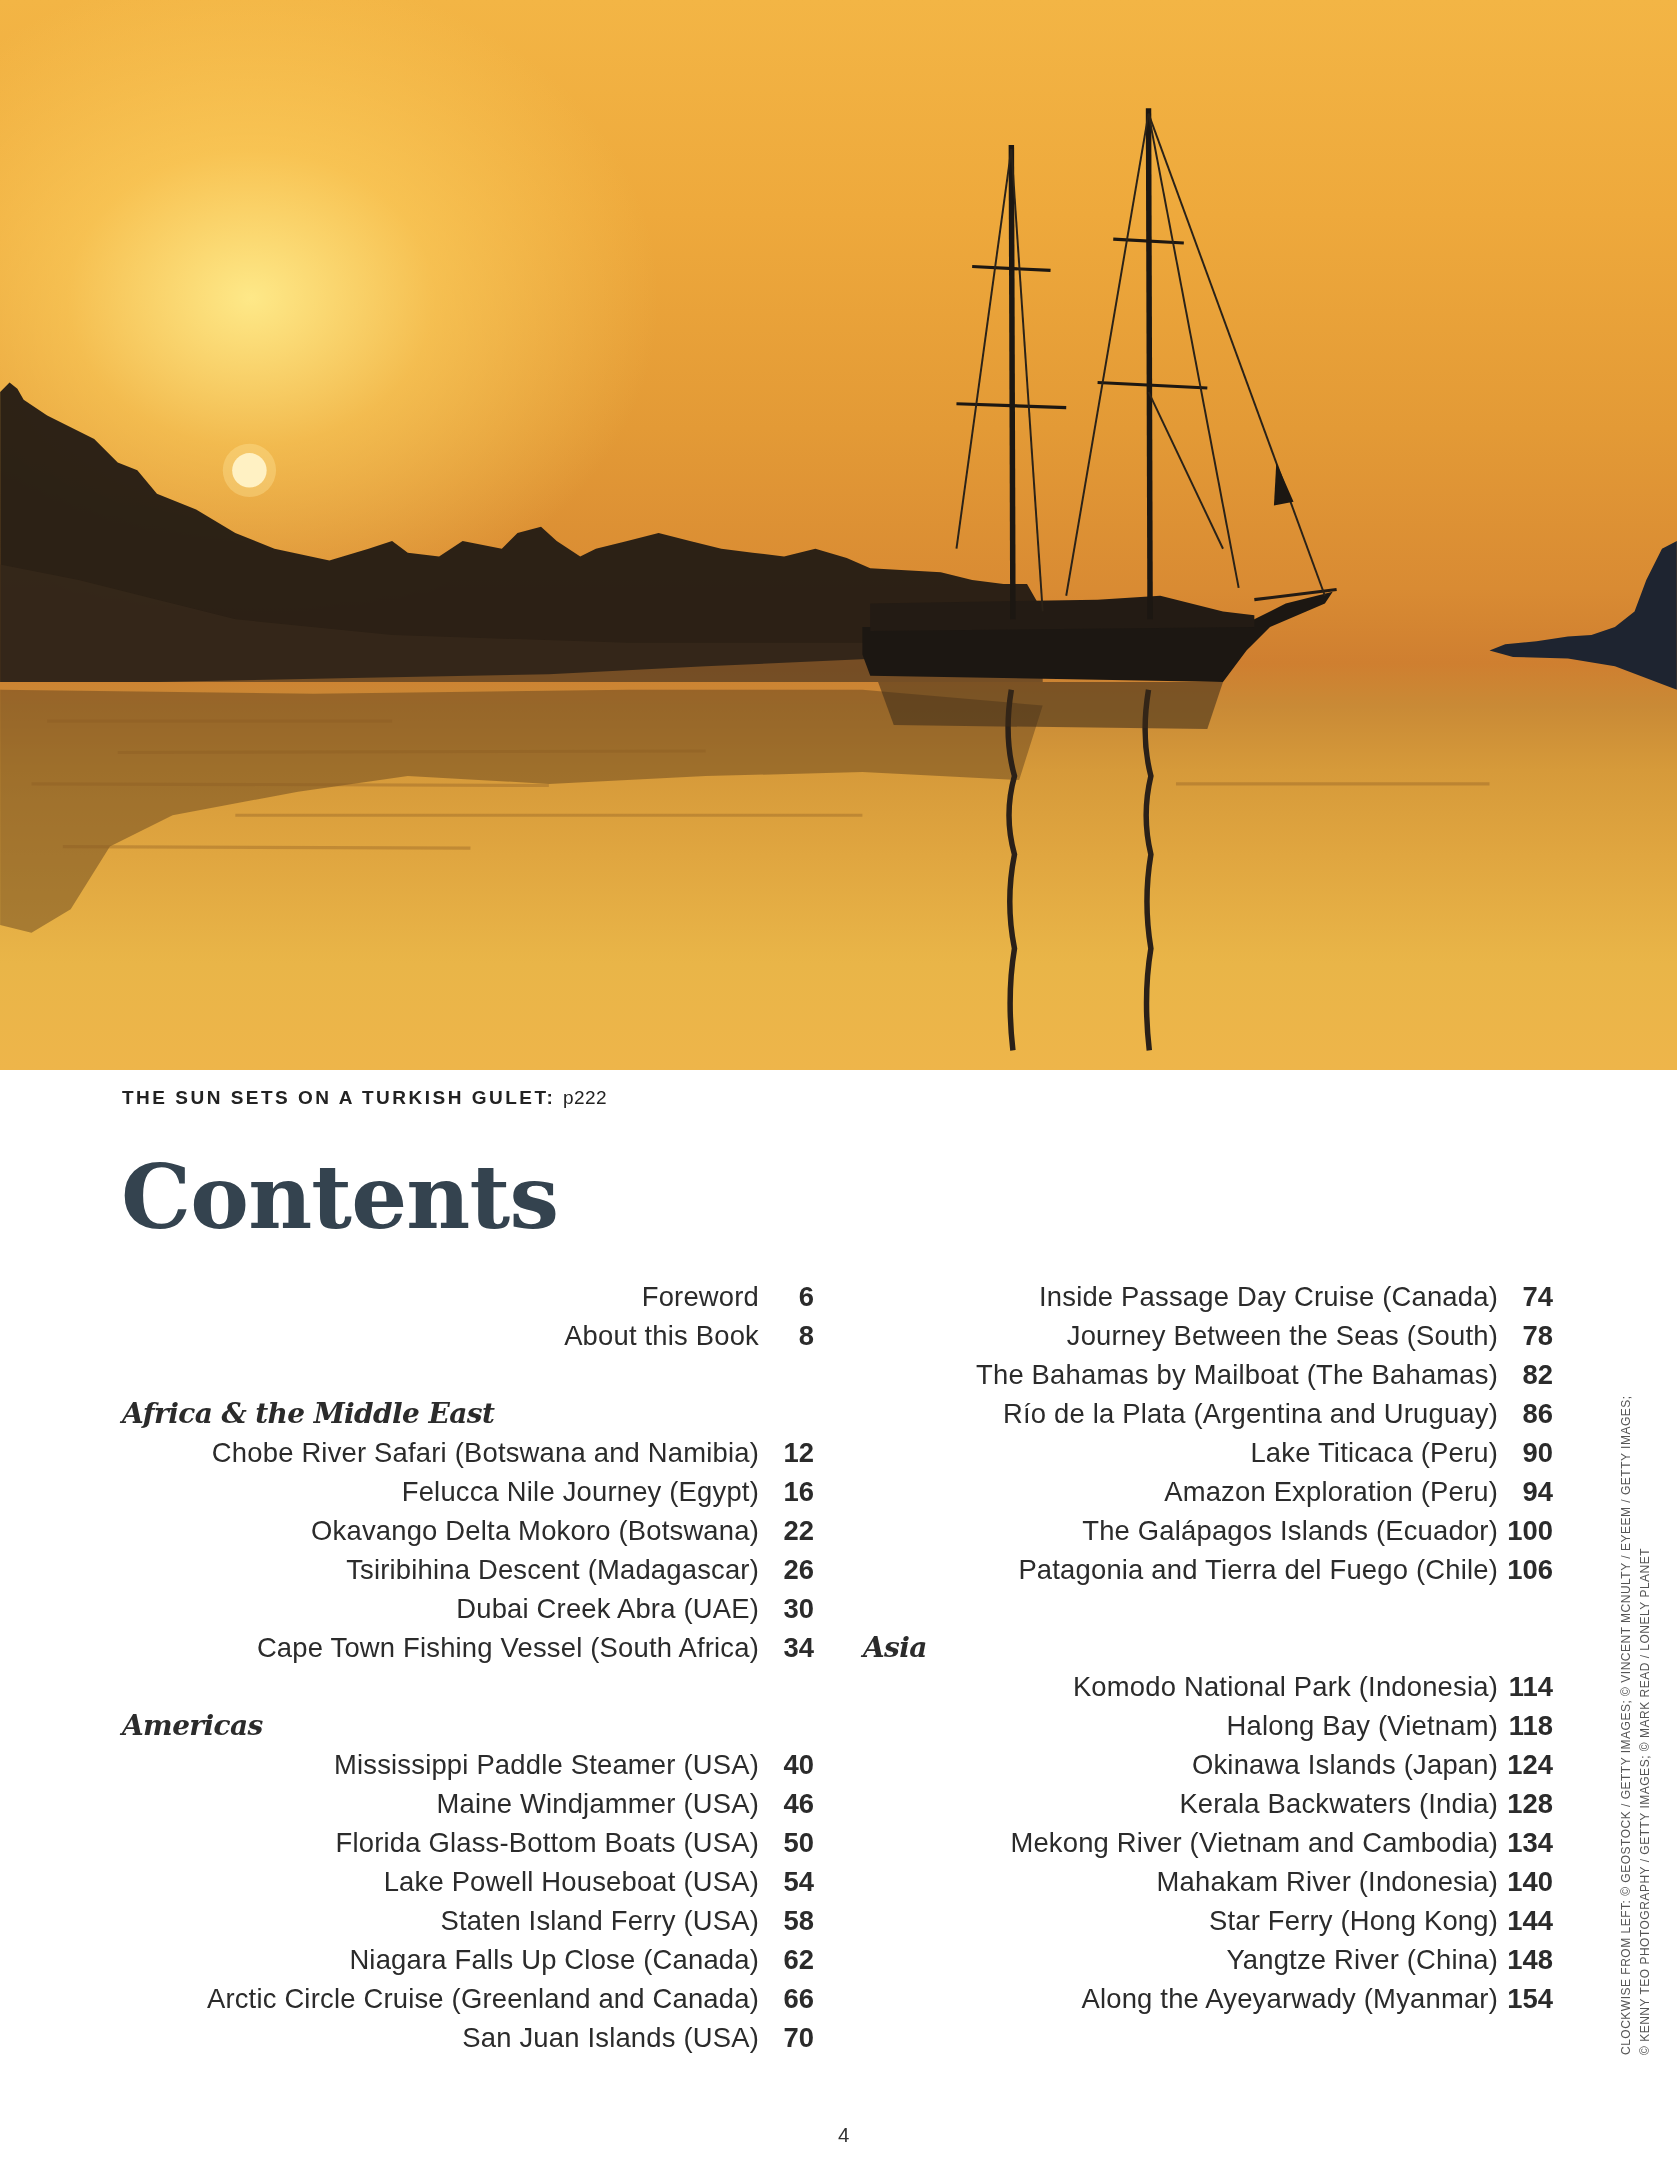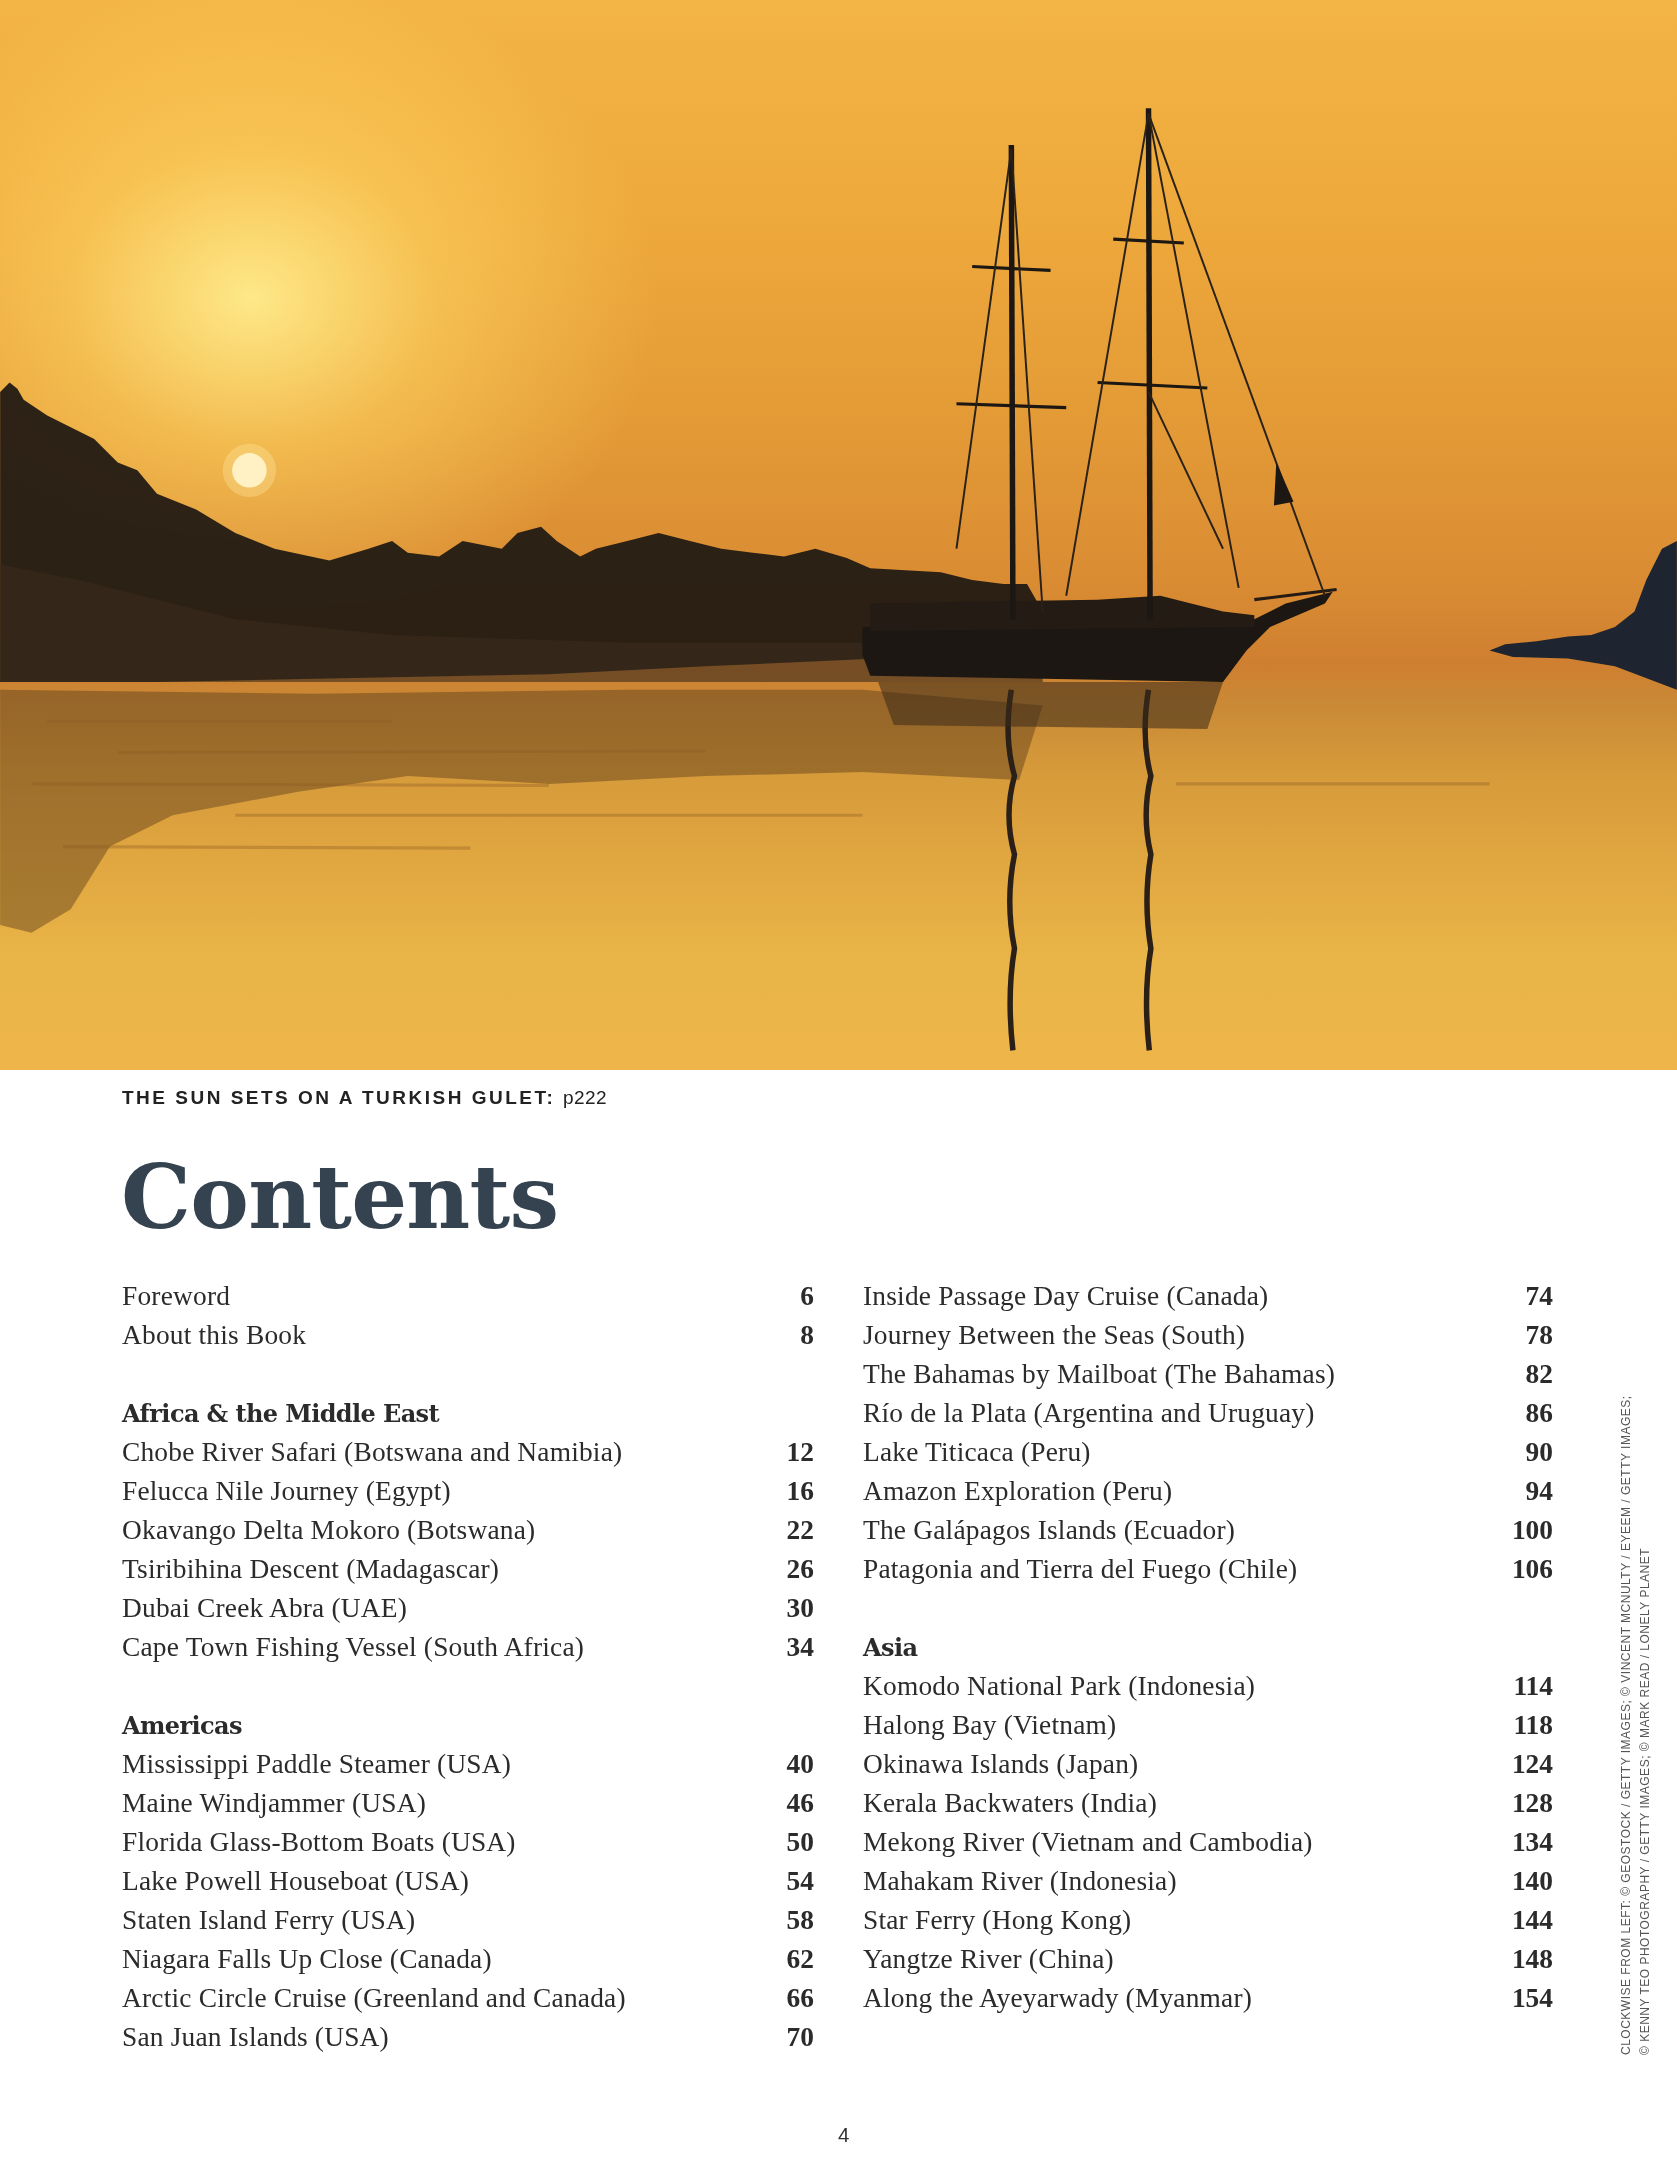--- a/index.html
+++ b/index.html
@@ -34,31 +34,32 @@
     }
 
     
     .col {
       position: absolute; top: 1277px;
     }
     .col-left { left: 122px; width: 692px; }
     .col-right { left: 863px; width: 690px; }
 
     .row {
-      display: flex; justify-content: space-between; align-items: baseline;
+      display: flex; justify-content: flex-end; align-items: baseline;
       height: 39px; line-height: 39px;
-      font-size: 27.4px; color: #2b2b2b; font-family: Liberation Serif, serif;
+      font-size: 27.4px; color: #2b2b2b;
     }
     .row .label { white-space: nowrap; letter-spacing: 0.2px; }
     .row .page { font-weight: bold; font-size: 27.4px; color: #2b2b2b; min-width: 55px; text-align: right; }
 
     .section-head {
       font-family: "DejaVu Serif", serif; font-weight: bold;
-      font-size: 24px; height: 39px; line-height: 39px; color: #2b2b2b;
+      font-size: 28px; height: 39px; line-height: 39px; color: #2b2b2b;
       letter-spacing: -0.6px;
+      font-style: italic;
     }
     .gap { height: 39px; }
 
     
     .credits {
       position: absolute; left: 1617px; top: 2055px;
       transform-origin: 0 0; transform: rotate(-90deg);
       font-size: 12px; line-height: 19px; color: #555;
       letter-spacing: 0.5px; white-space: nowrap;
     }

